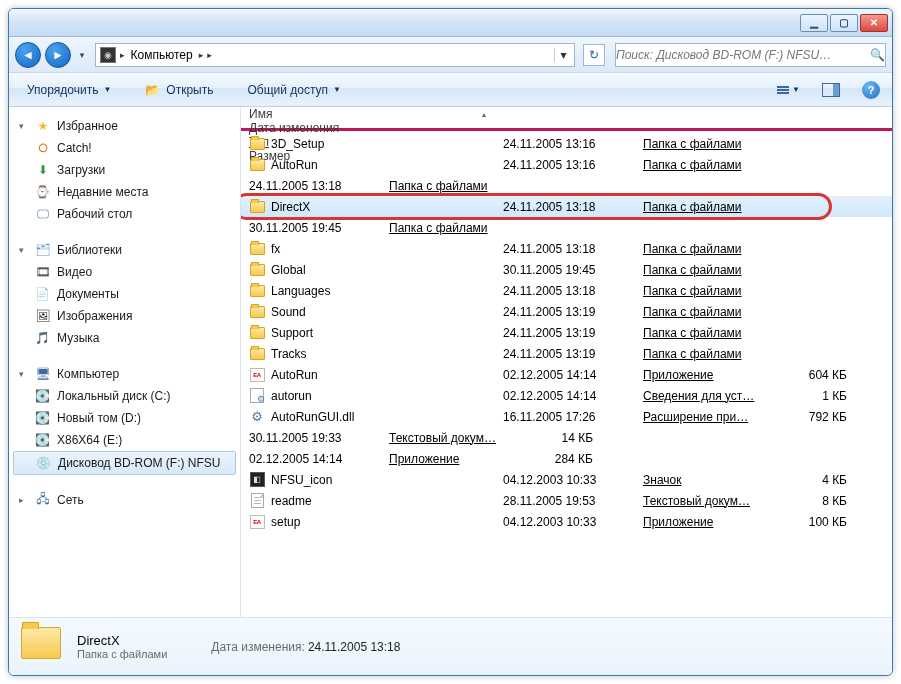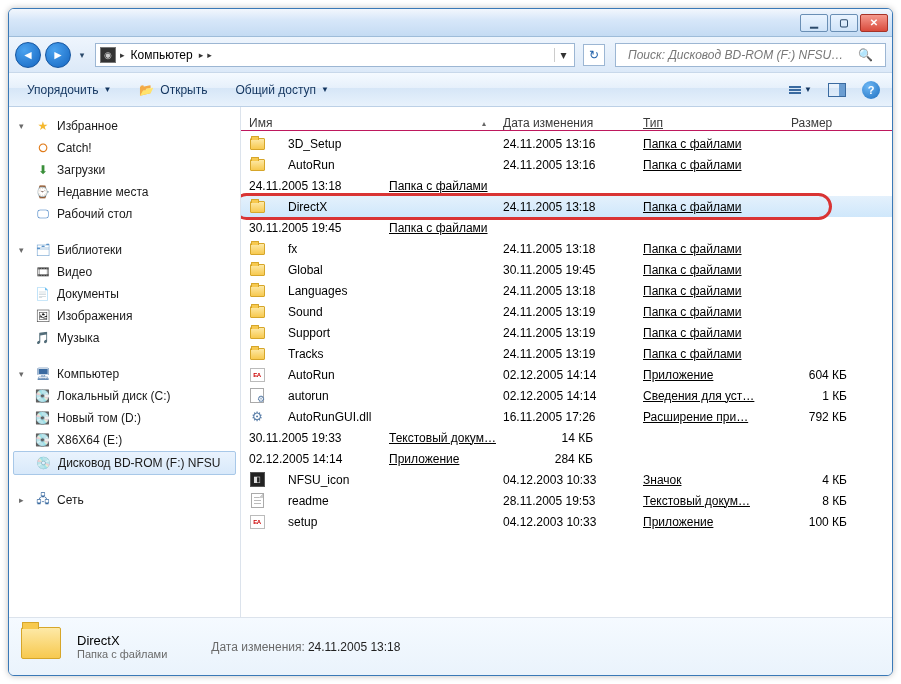--- a/index.html
+++ b/index.html
@@ -16,25 +16,25 @@
 .navbar { height: 36px; background: linear-gradient(to bottom,#eef5fd,#dce9f8); display:flex; align-items:center; padding: 0 6px; gap:4px; border-bottom:1px solid #c8d8ea; }
 .navbtn { width:26px; height:26px; border-radius:50%; background: radial-gradient(circle at 35% 30%, #4aa3f0, #1565c0); border:1px solid #1254a0; display:flex; align-items:center; justify-content:center; color:#fff; font-size:13px; }
 .navbtn.fwd { background: radial-gradient(circle at 35% 30%, #4aa3f0, #1565c0); }
 .dd { width:14px; height:14px; color:#2b4a6b; display:flex;align-items:center;justify-content:center;font-size:9px;}
 .breadcrumb { flex:0 0 auto; min-width: 480px; height:24px; background:#fff; border:1px solid #9cb6d3; display:flex; align-items:center; padding:0 2px; margin-left:2px; }
 .bc-icon { width:16px; height:16px; background:#333; border:1px solid #777; margin:0 2px; display:inline-flex;align-items:center;justify-content:center;color:#ccc;font-size:9px;}
 .bc-seg { padding:0 4px; color:#000; display:flex;align-items:center;gap:3px;}
 .bc-sep { color:#333; font-size:9px; padding:0 2px;}
 .bc-dd { margin-left:auto; width:18px; text-align:center; color:#333; border-left:1px solid #ccc;}
 .refresh { width:22px; height:22px; margin-left:4px; border:1px solid #9cb6d3; background:#fff; display:flex;align-items:center;justify-content:center;color:#1e5fa8;font-size:11px;}
-.searchbox { flex:1; height:24px; background:#fff; border:1px solid #9cb6d3; margin-left:6px; display:flex; align-items:center; padding:0 12px; color:#777; font-style:italic; position:relative;justify-content:flex-end;}
+.searchbox { flex:1; height:24px; background:#fff; border:1px solid #9cb6d3; margin-left:6px; display:flex; align-items:center; padding:0 0; color:#777; font-style:italic; position:relative;justify-content:flex-end;}
 .searchbox .sicon { margin-left:auto; color:#1e5fa8; font-style:normal;}
 
 
-.toolbar { height: 34px; background: linear-gradient(to bottom,#f5faff 0%,#e6f0fb 45%,#d6e6f7 46%,#e8f2fc 100%); display:flex; padding:6px 8px; gap:8px; border-bottom:1px solid #bcd0e6;}
+.toolbar { height: 34px; background: linear-gradient(to bottom,#f5faff 0%,#e6f0fb 45%,#d6e6f7 46%,#e8f2fc 100%); display:flex; padding:6px 8px; gap:14px; border-bottom:1px solid #bcd0e6;}
 .tbtn { padding:4px 10px; color:#13355f; display:flex;align-items:center;gap:5px; border-radius:2px;}
 .tdd{font-size:8px;color:#13355f;}
 .spacer{flex:1;}
 .viewbtn{display:flex;align-items:center;gap:3px;padding:2px 4px;}
 .viewbtn .bars{display:flex;flex-direction:column;gap:1px;}
 .viewbtn .bars span{width:12px;height:2px;background:#3a6aa0;}
 .helpbtn{width:18px;height:18px;border-radius:50%;background:radial-gradient(circle at 35% 30%,#6db7f5,#1e6fbf);color:#fff;display:flex;align-items:center;justify-content:center;font-size:11px;font-weight:bold;}
 .prevpane{width:18px;height:14px;border:1px solid #3a6aa0;position:relative;}
 .prevpane::after{content:"";position:absolute;right:0;top:0;bottom:0;width:6px;background:#6b9dd1;}
 
@@ -43,27 +43,27 @@
 .sidebar { width:232px; border-right:1px solid #dce3ec; padding:8px 4px; overflow:hidden;}
 .navgroup{margin-bottom:14px;}
 .navhead{display:flex;align-items:center;gap:6px;padding:3px 6px;color:#1a1a1a;}
 .navitem{display:flex;align-items:center;gap:6px;padding:3px 6px 3px 22px;color:#1a1a1a;white-space:nowrap;overflow:hidden;text-overflow:ellipsis;}
 .navitem.sel{background:linear-gradient(to bottom,#eaf3fd,#d8e9fa);border:1px solid #a8c8e8;border-radius:2px;}
 .ico{width:16px;height:16px;display:inline-flex;align-items:center;justify-content:center;font-size:12px;flex-shrink:0;}
 .tri{font-size:9px;color:#6a6a6a;width:10px;display:inline-block;}
 
 
 .listarea{flex:1;display:flex;flex-direction:column;overflow:hidden;}
-.headerrow{display:flex;height:24px;align-items:flex-end;border-bottom:1px solid #be185d;color:#3a3a3a;}
+.headerrow{display:flex;height:24px;align-items:flex-start;border-bottom:3px solid #be185d;color:#3a3a3a;flex-direction:column;}
 .hcol{padding:0 8px;border-right:1px solid transparent;display:flex;align-items:center;gap:4px;}
 .listbody{flex:1;overflow:auto;padding-top:2px;}
 .row{display:flex;height:21px;align-items:center;color:#000;}
 .row.sel{background:linear-gradient(to bottom,#e4f1fc,#cfe7fb);}
 .cell{padding:0 8px;white-space:nowrap;overflow:hidden;text-overflow:ellipsis;}
-.cell.name{display:flex;align-items:center;gap:23px;}
+.cell.name{display:flex;align-items:center;gap:6px;}
 .fico{width:16px;height:16px;display:inline-flex;align-items:center;justify-content:center;flex-shrink:0;}
 .folder-ic{width:15px;height:12px;background:linear-gradient(to bottom,#fde9a7,#f7c94f);border:1px solid #d6a62a;border-radius:1px;position:relative;}
 .folder-ic::before{content:"";position:absolute;top:-3px;left:0;width:6px;height:3px;background:#f7c94f;border:1px solid #d6a62a;border-bottom:none;border-radius:1px 1px 0 0;}
 .ea-ic{width:15px;height:14px;background:#fff;border:1px solid #bbb;display:flex;align-items:center;justify-content:center;font-size:6px;font-weight:bold;color:#c00;letter-spacing:-.5px;}
 .file-ic{width:13px;height:15px;background:#fff;border:1px solid #aaa;position:relative;}
 .file-ic::after{content:"";position:absolute;top:0;right:0;width:4px;height:4px;background:linear-gradient(135deg,#fff 50%,#ccc 50%);}
 .txt-ic .ln{position:absolute;left:2px;right:2px;height:1px;background:#bbb;}
 .dll-ic{width:15px;height:15px;display:flex;align-items:center;justify-content:center;}
 .dll-ic span{font-size:13px;color:#5a7ea8;}
 .inf-ic{width:14px;height:15px;background:#fff;border:1px solid #aaa;position:relative;}

